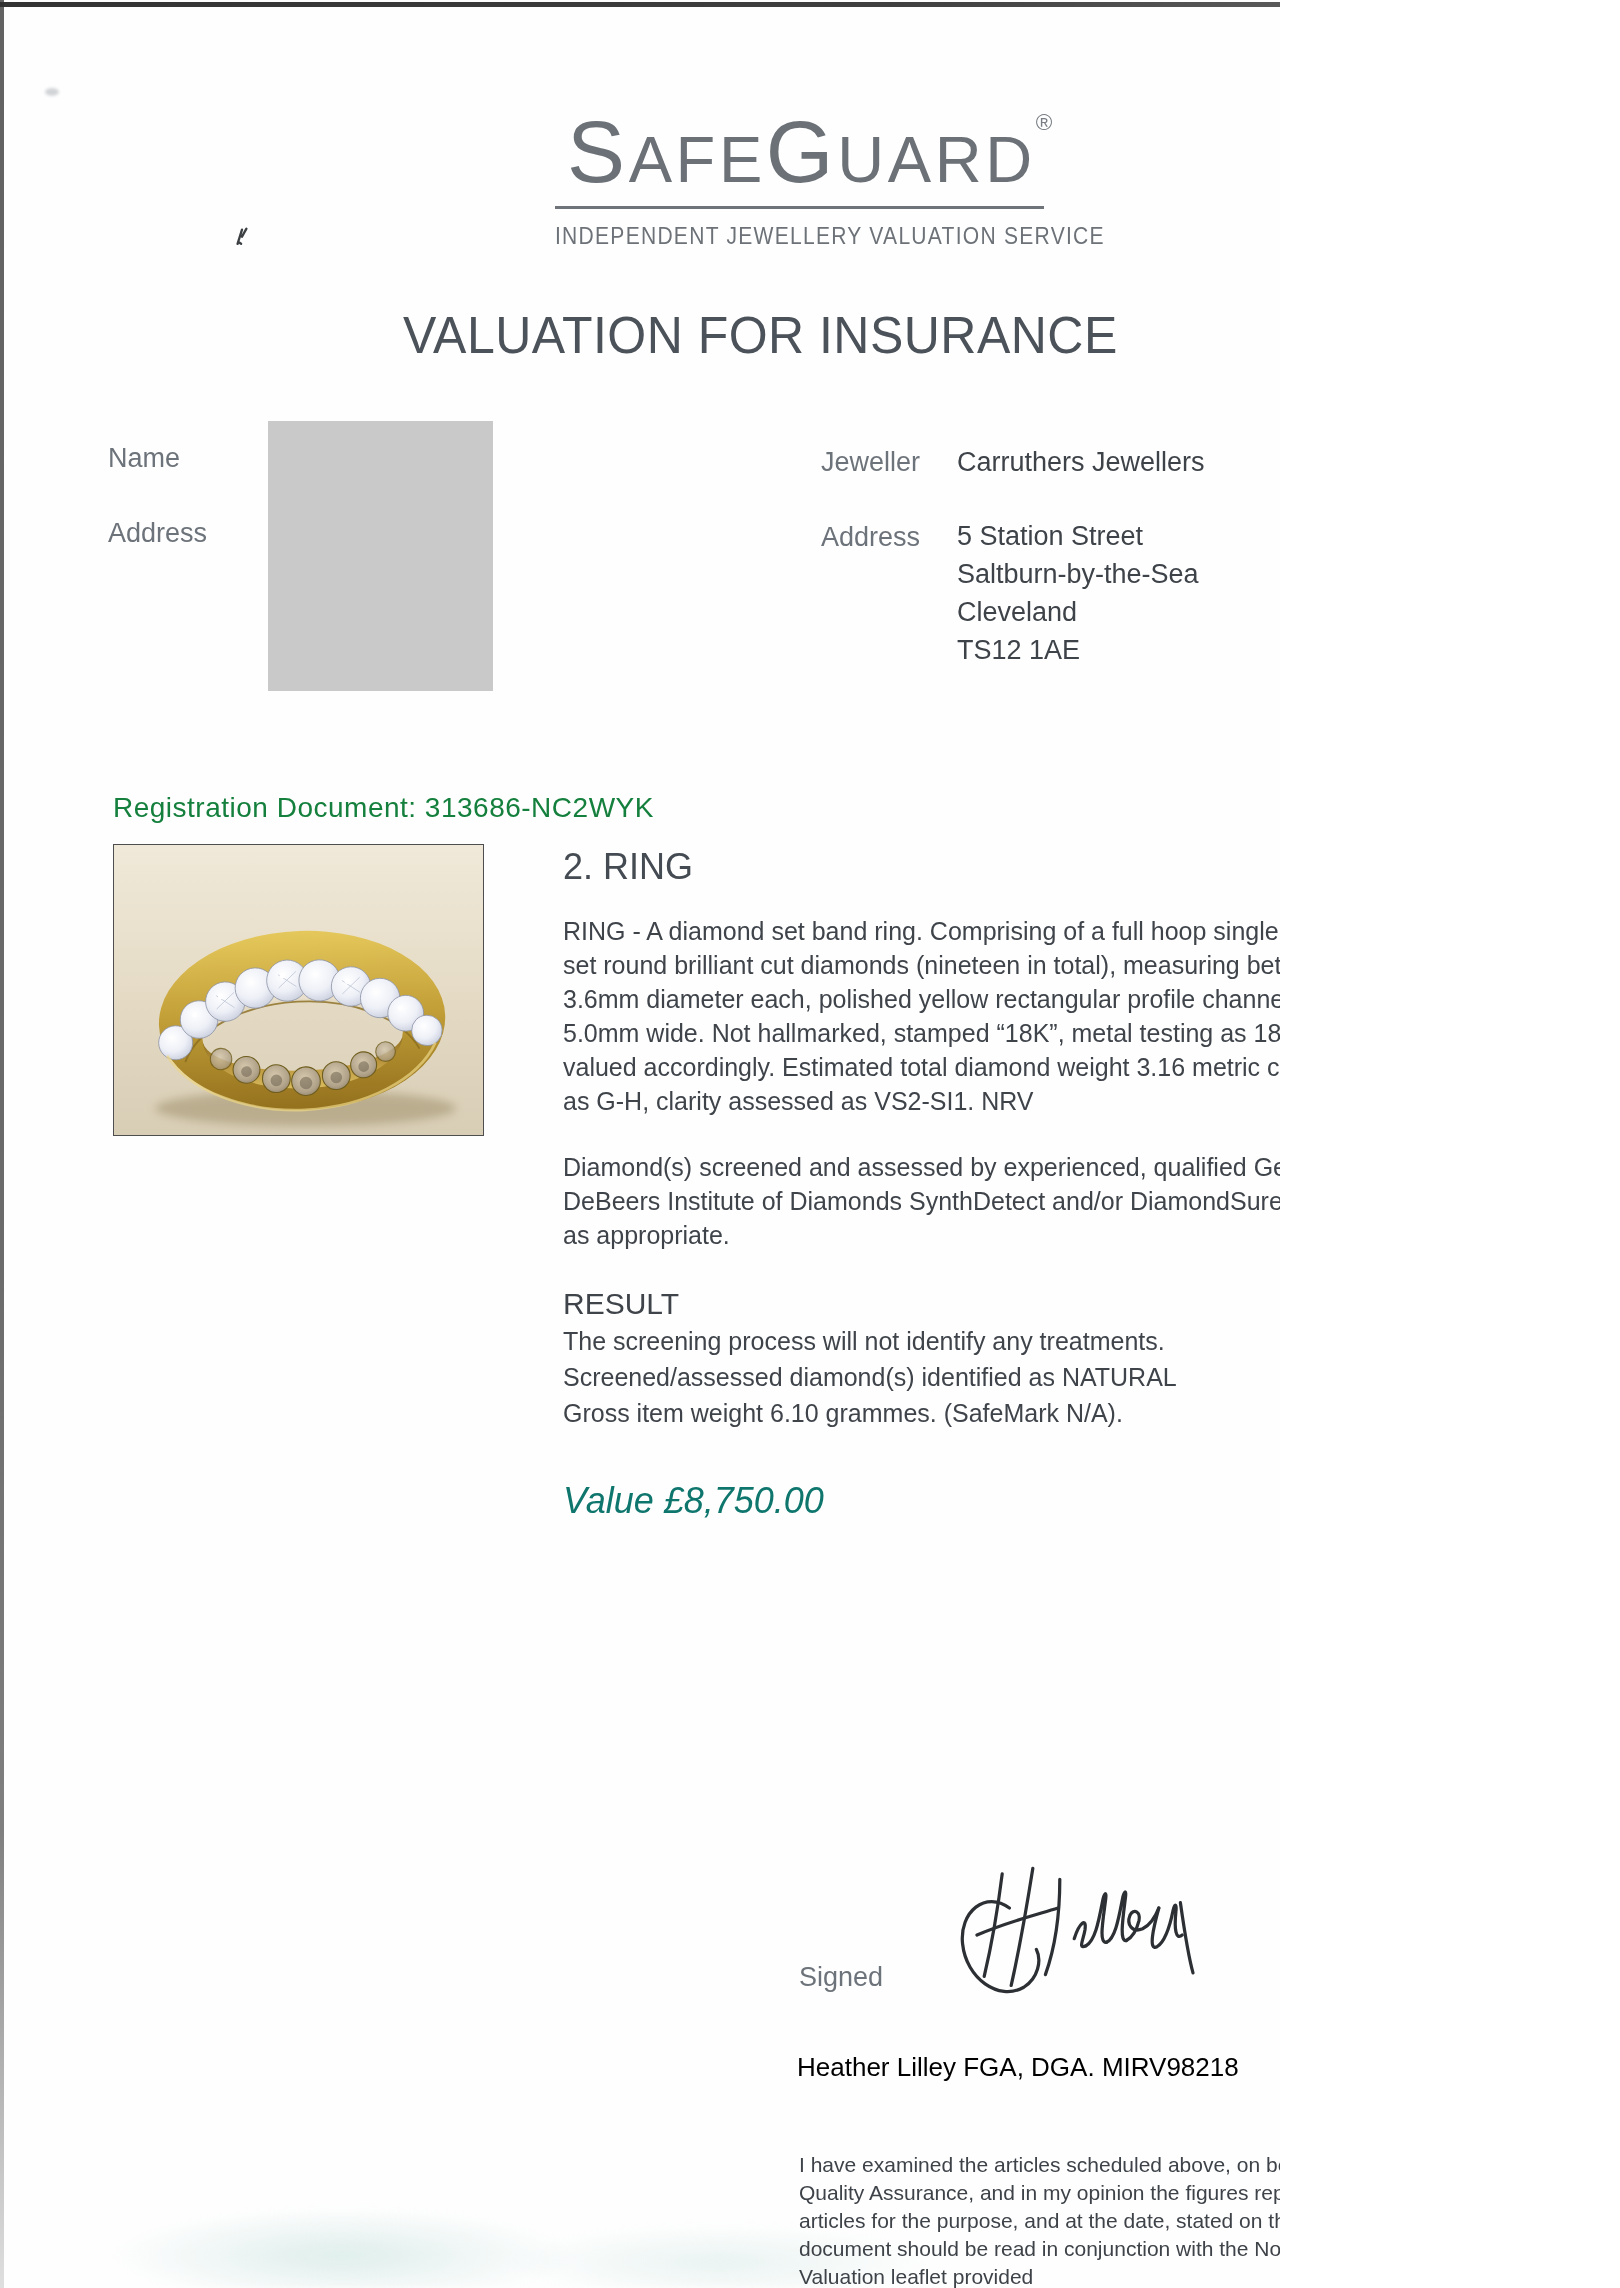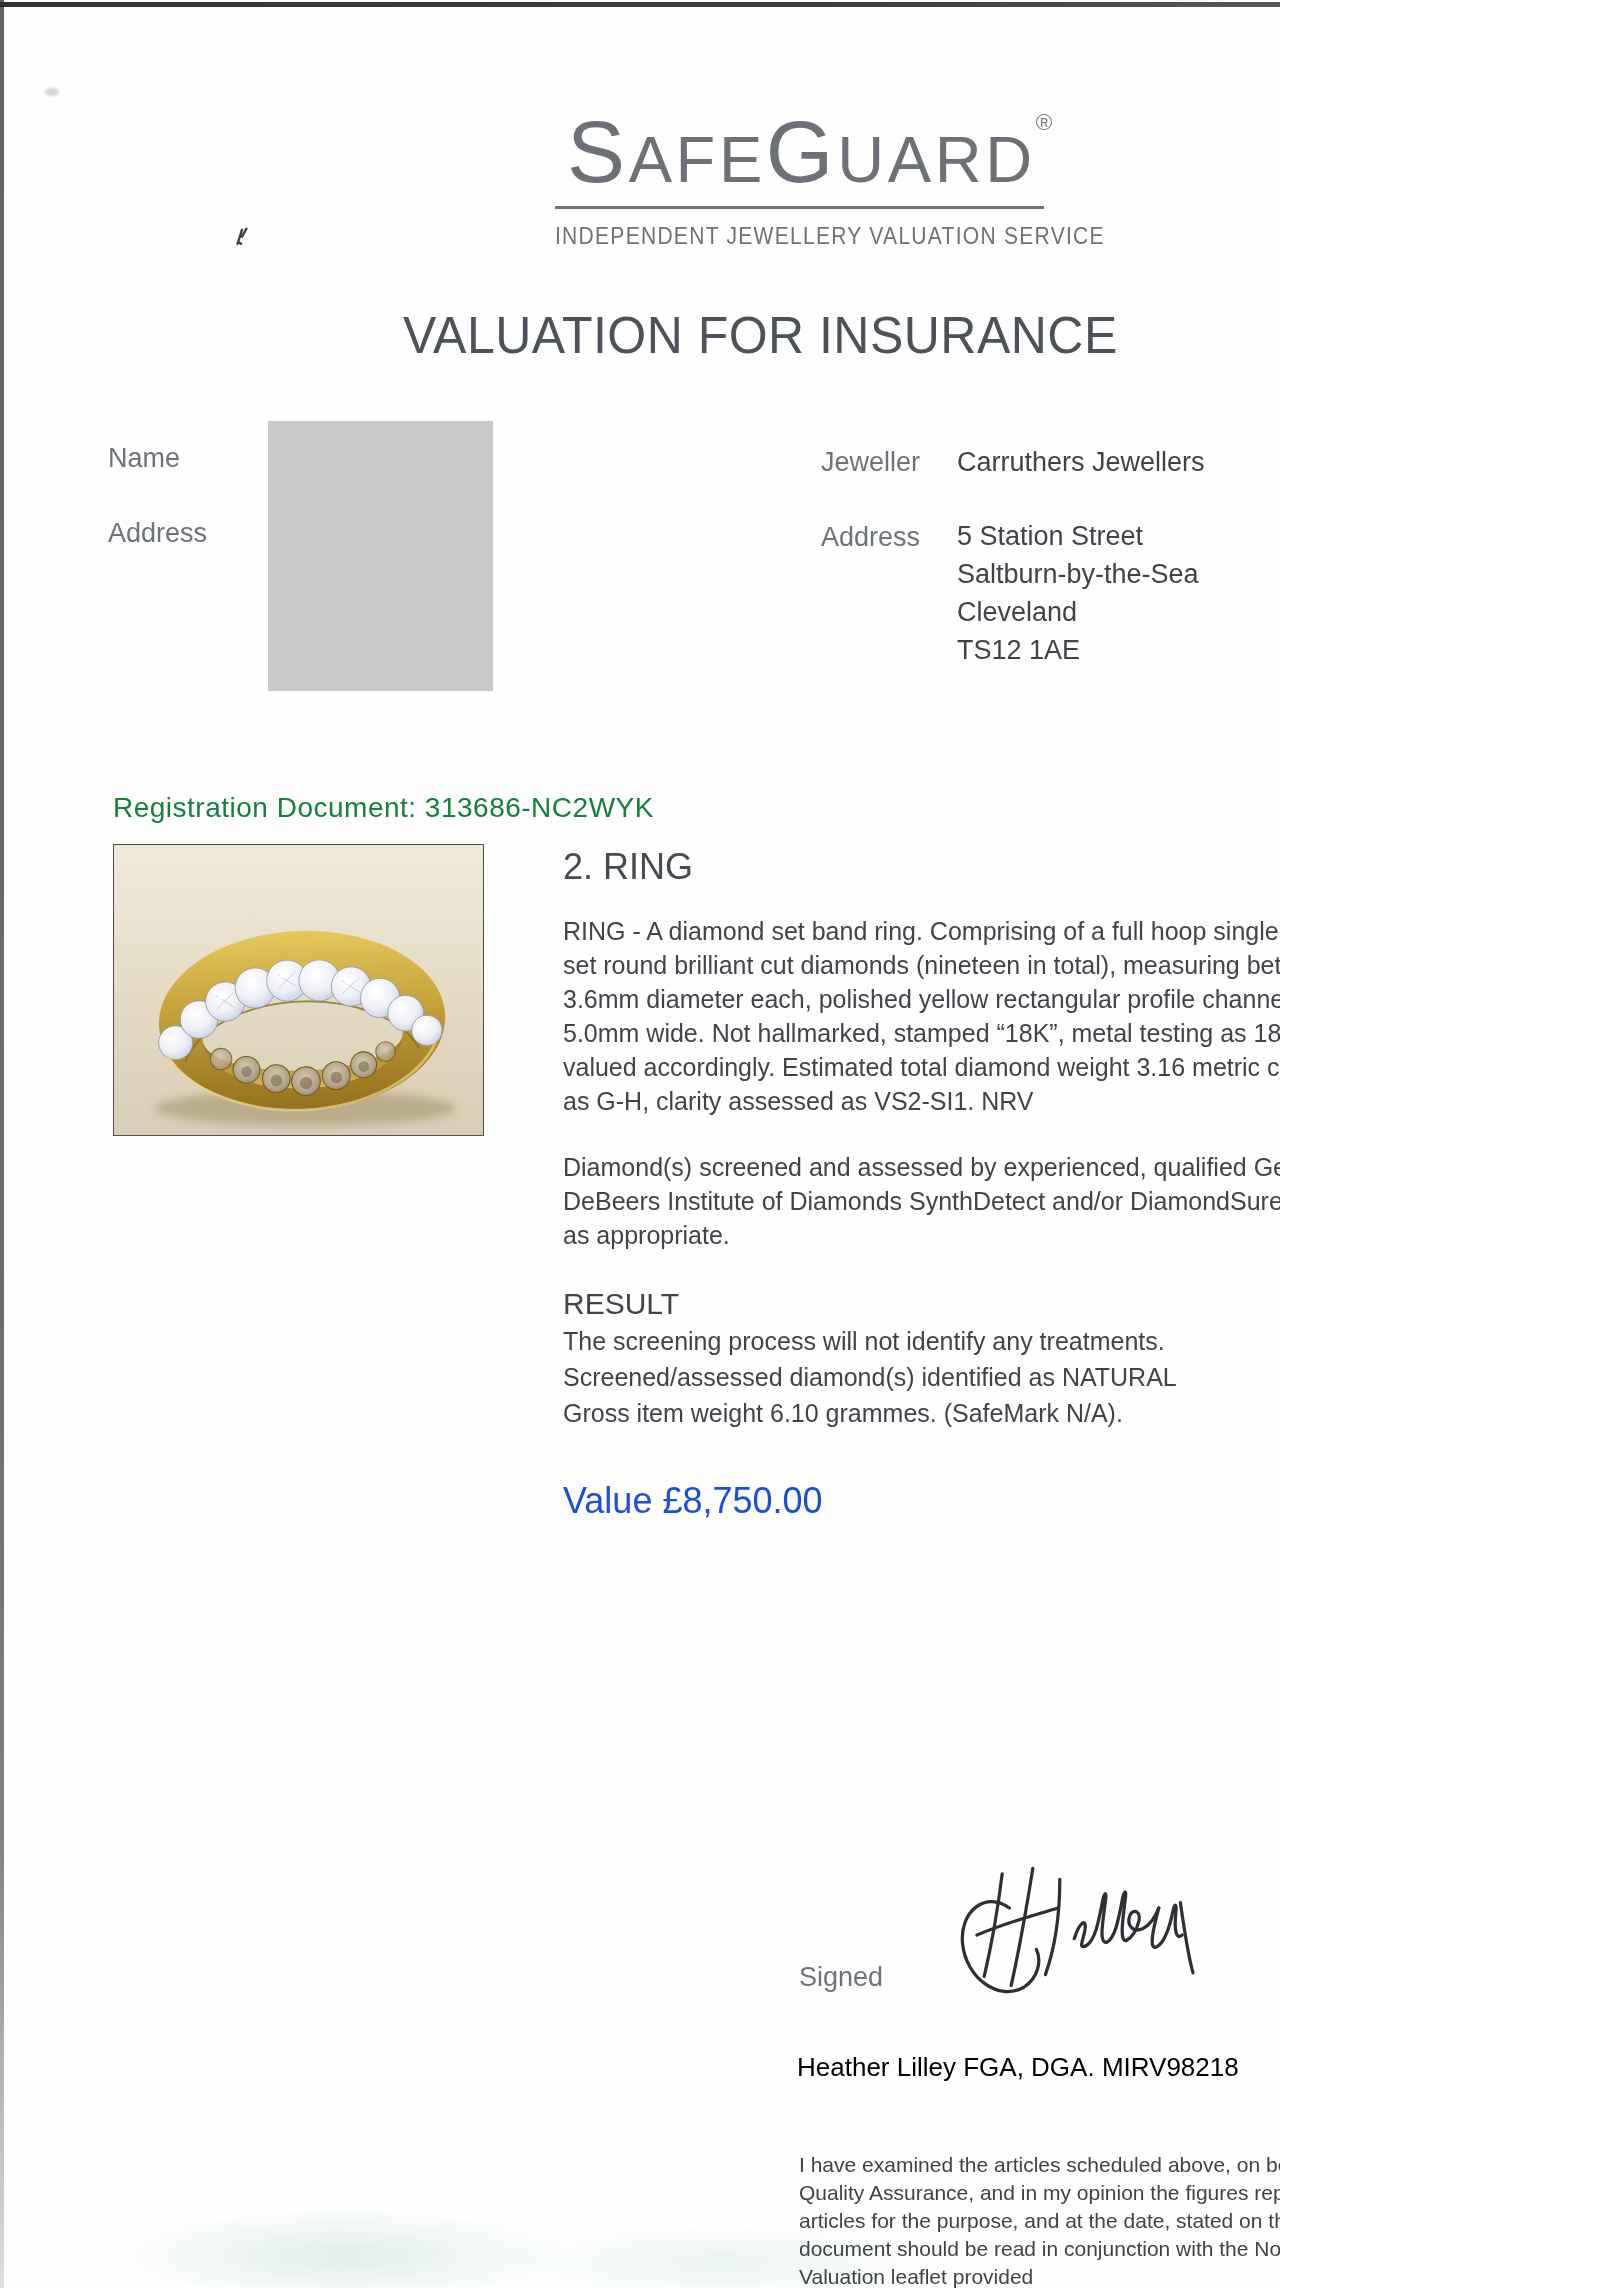--- a/index.html
+++ b/index.html
@@ -58,21 +58,21 @@
 
   .item-heading{left:563px;top:846px;font-size:36px;color:#454b52;text-align:right;}
 
   .body-text{font-size:25px;line-height:34px;color:#3f444b;}
   .desc{left:563px;top:914px;width:983px;}
   .screening{left:563px;top:1150px;width:983px;}
   .result-heading{left:563px;top:1287px;font-size:30px;color:#3f444b;}
   .result-lines{left:563px;top:1323px;width:983px;}
   .result-lines div{line-height:36px;}
 
-  .value-line{left:563px;top:1480px;font-size:36px;color:#1d4ed8;}
+  .value-line{left:563px;top:1480px;font-size:36px;color:#0f766e;font-style:italic;}
 
   .signed-label{left:799px;top:1962px;}
   .signature{left:923px;top:1852px;width:288px;height:176px;}
   .valuer-line{left:797px;top:2052px;font-size:26px;color:#000000;white-space:nowrap;}
   .date-label{left:1294px;top:2050px;}
   .date-value{left:1294px;top:2086px;}
 
   .disclaimer{left:799px;top:2151px;width:725px;font-size:21px;line-height:28px;color:#3e4349;}
 
   .pen-mark{left:234px;top:225px;width:16px;height:21.6px;}

